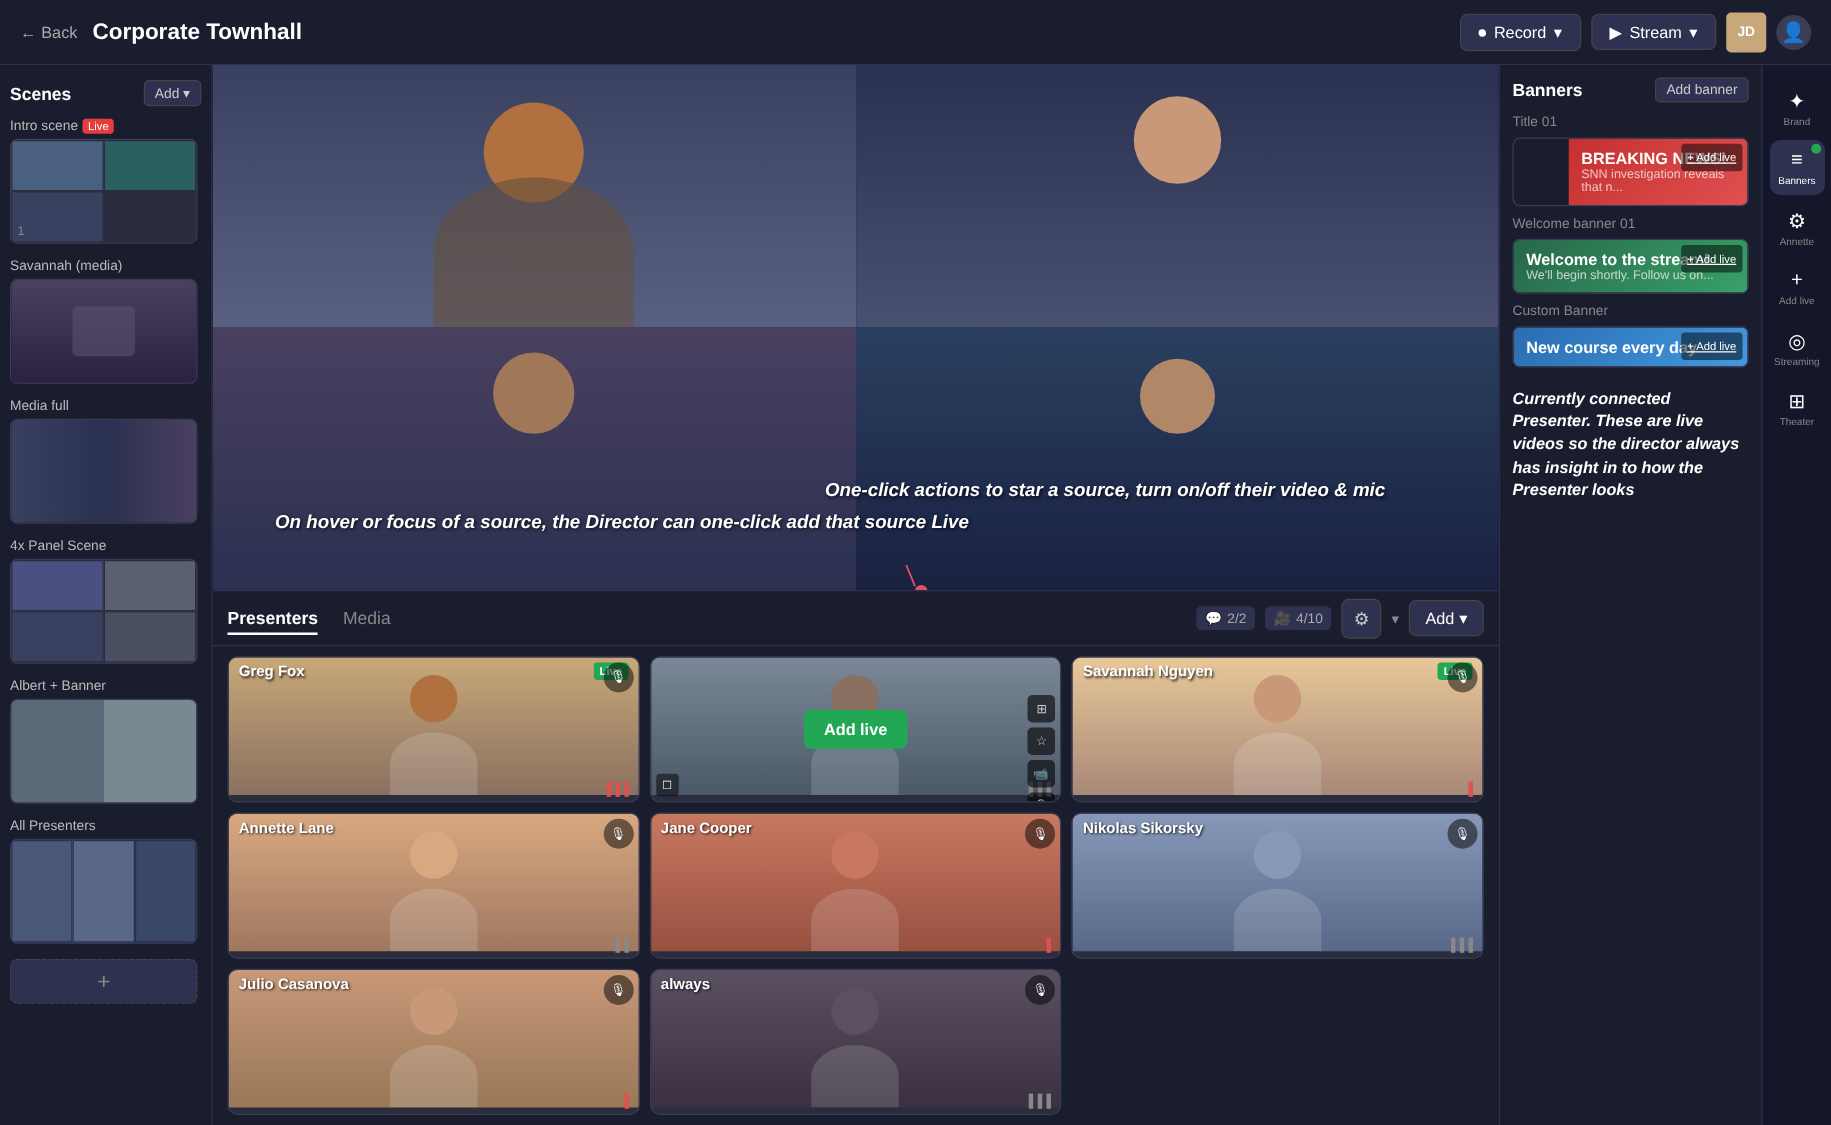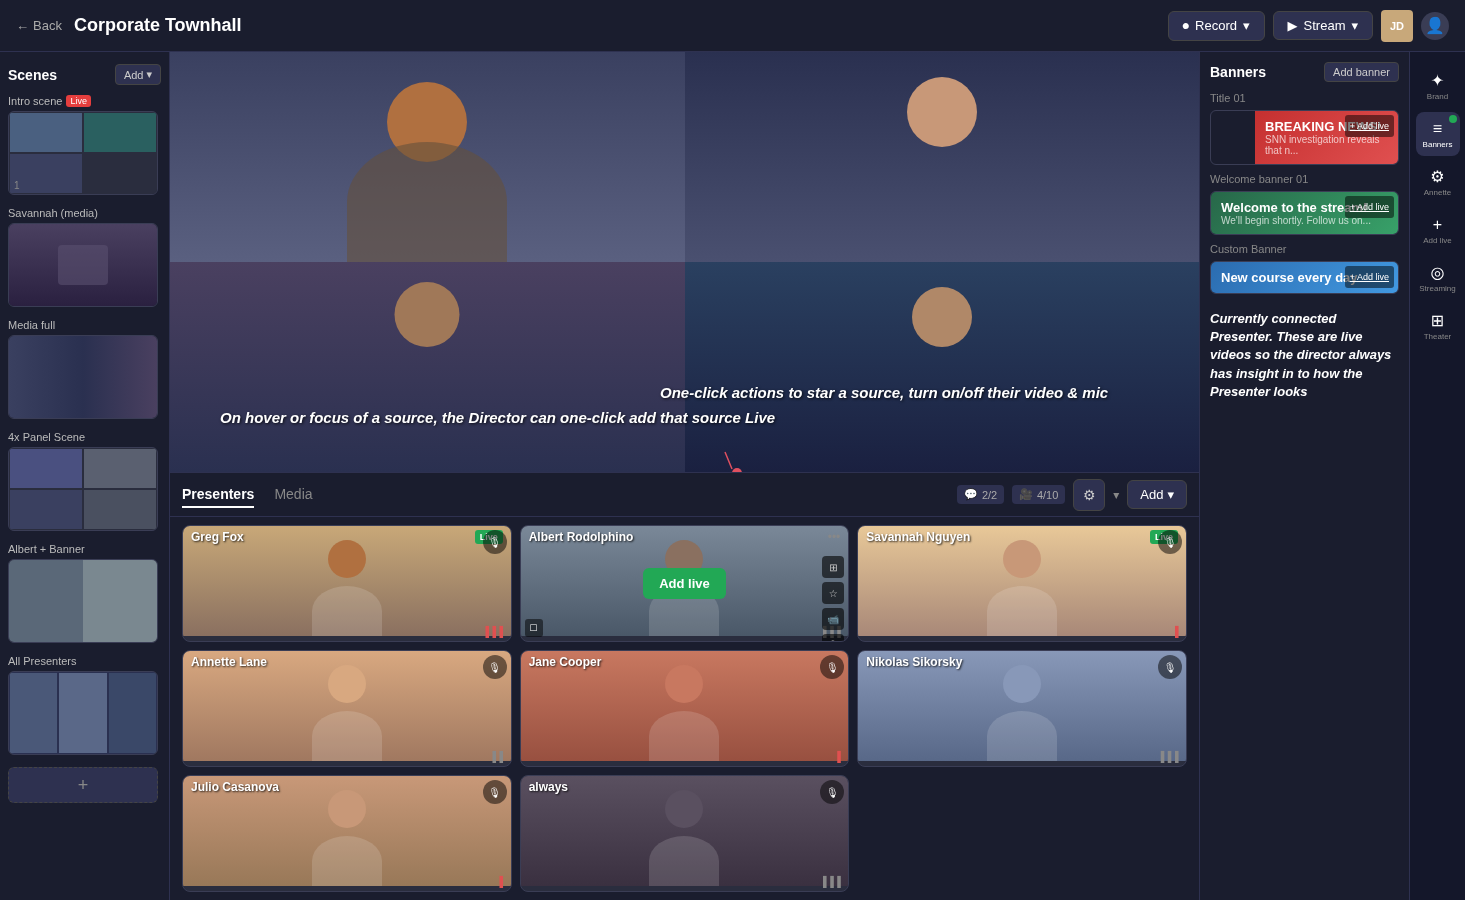--- a/index.html
+++ b/index.html
@@ -771,24 +771,20 @@
           </div>
           <div class="presenter-thumb bg-greg">
             <div class="p-head" style="background:#b07040;"></div>
             <div class="p-body"></div>
           </div>
           <div class="presenter-mic-btn">🎙</div>
           <div class="presenter-signal live">▌▌▌</div>
         </div>
 
         <div class="presenter-card" style="position:relative;">
-          <div class="presenter-card-header">
-            <span class="presenter-name">Albert Rodolphino</span>
-            <span style="color:#888;font-size:12px;">•••</span>
-          </div>
           <div class="presenter-thumb bg-albert">
             <div class="p-head" style="background:#8a7060;"></div>
             <div class="p-body"></div>
           </div>
 
           <div class="card-action-icons">
             <div class="card-icon-btn">⊞</div>
             <div class="card-icon-btn">☆</div>
             <div class="card-icon-btn">📹</div>
             <div class="card-icon-btn">🎙</div>

